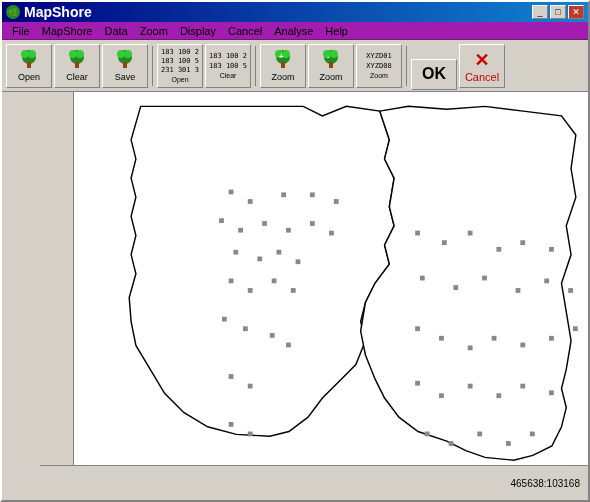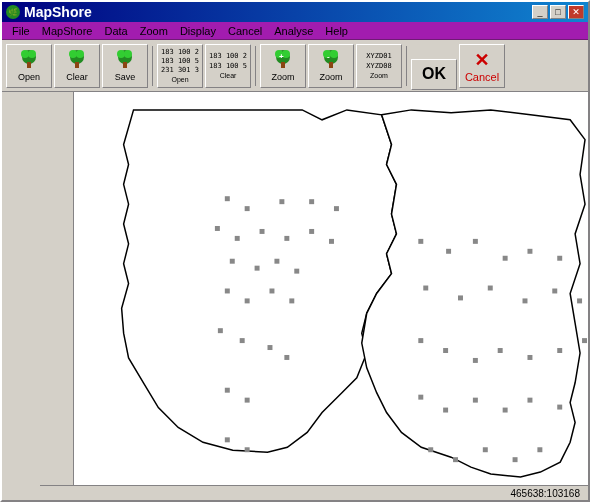--- a/index.html
+++ b/index.html
@@ -210,21 +210,21 @@
     
     .map-canvas {
       flex: 1;
       background: white;
       position: relative;
       overflow: hidden;
     }
 
     
     .status-bar {
-      height: 15px;
+      height: 35px;
       background: #d4d0c8;
       border-top: 1px solid #848284;
       display: flex;
       align-items: center;
       justify-content: flex-end;
       padding: 0 8px;
       font-size: 10px;
       flex-shrink: 0;
       margin-left: 38px;
     }

